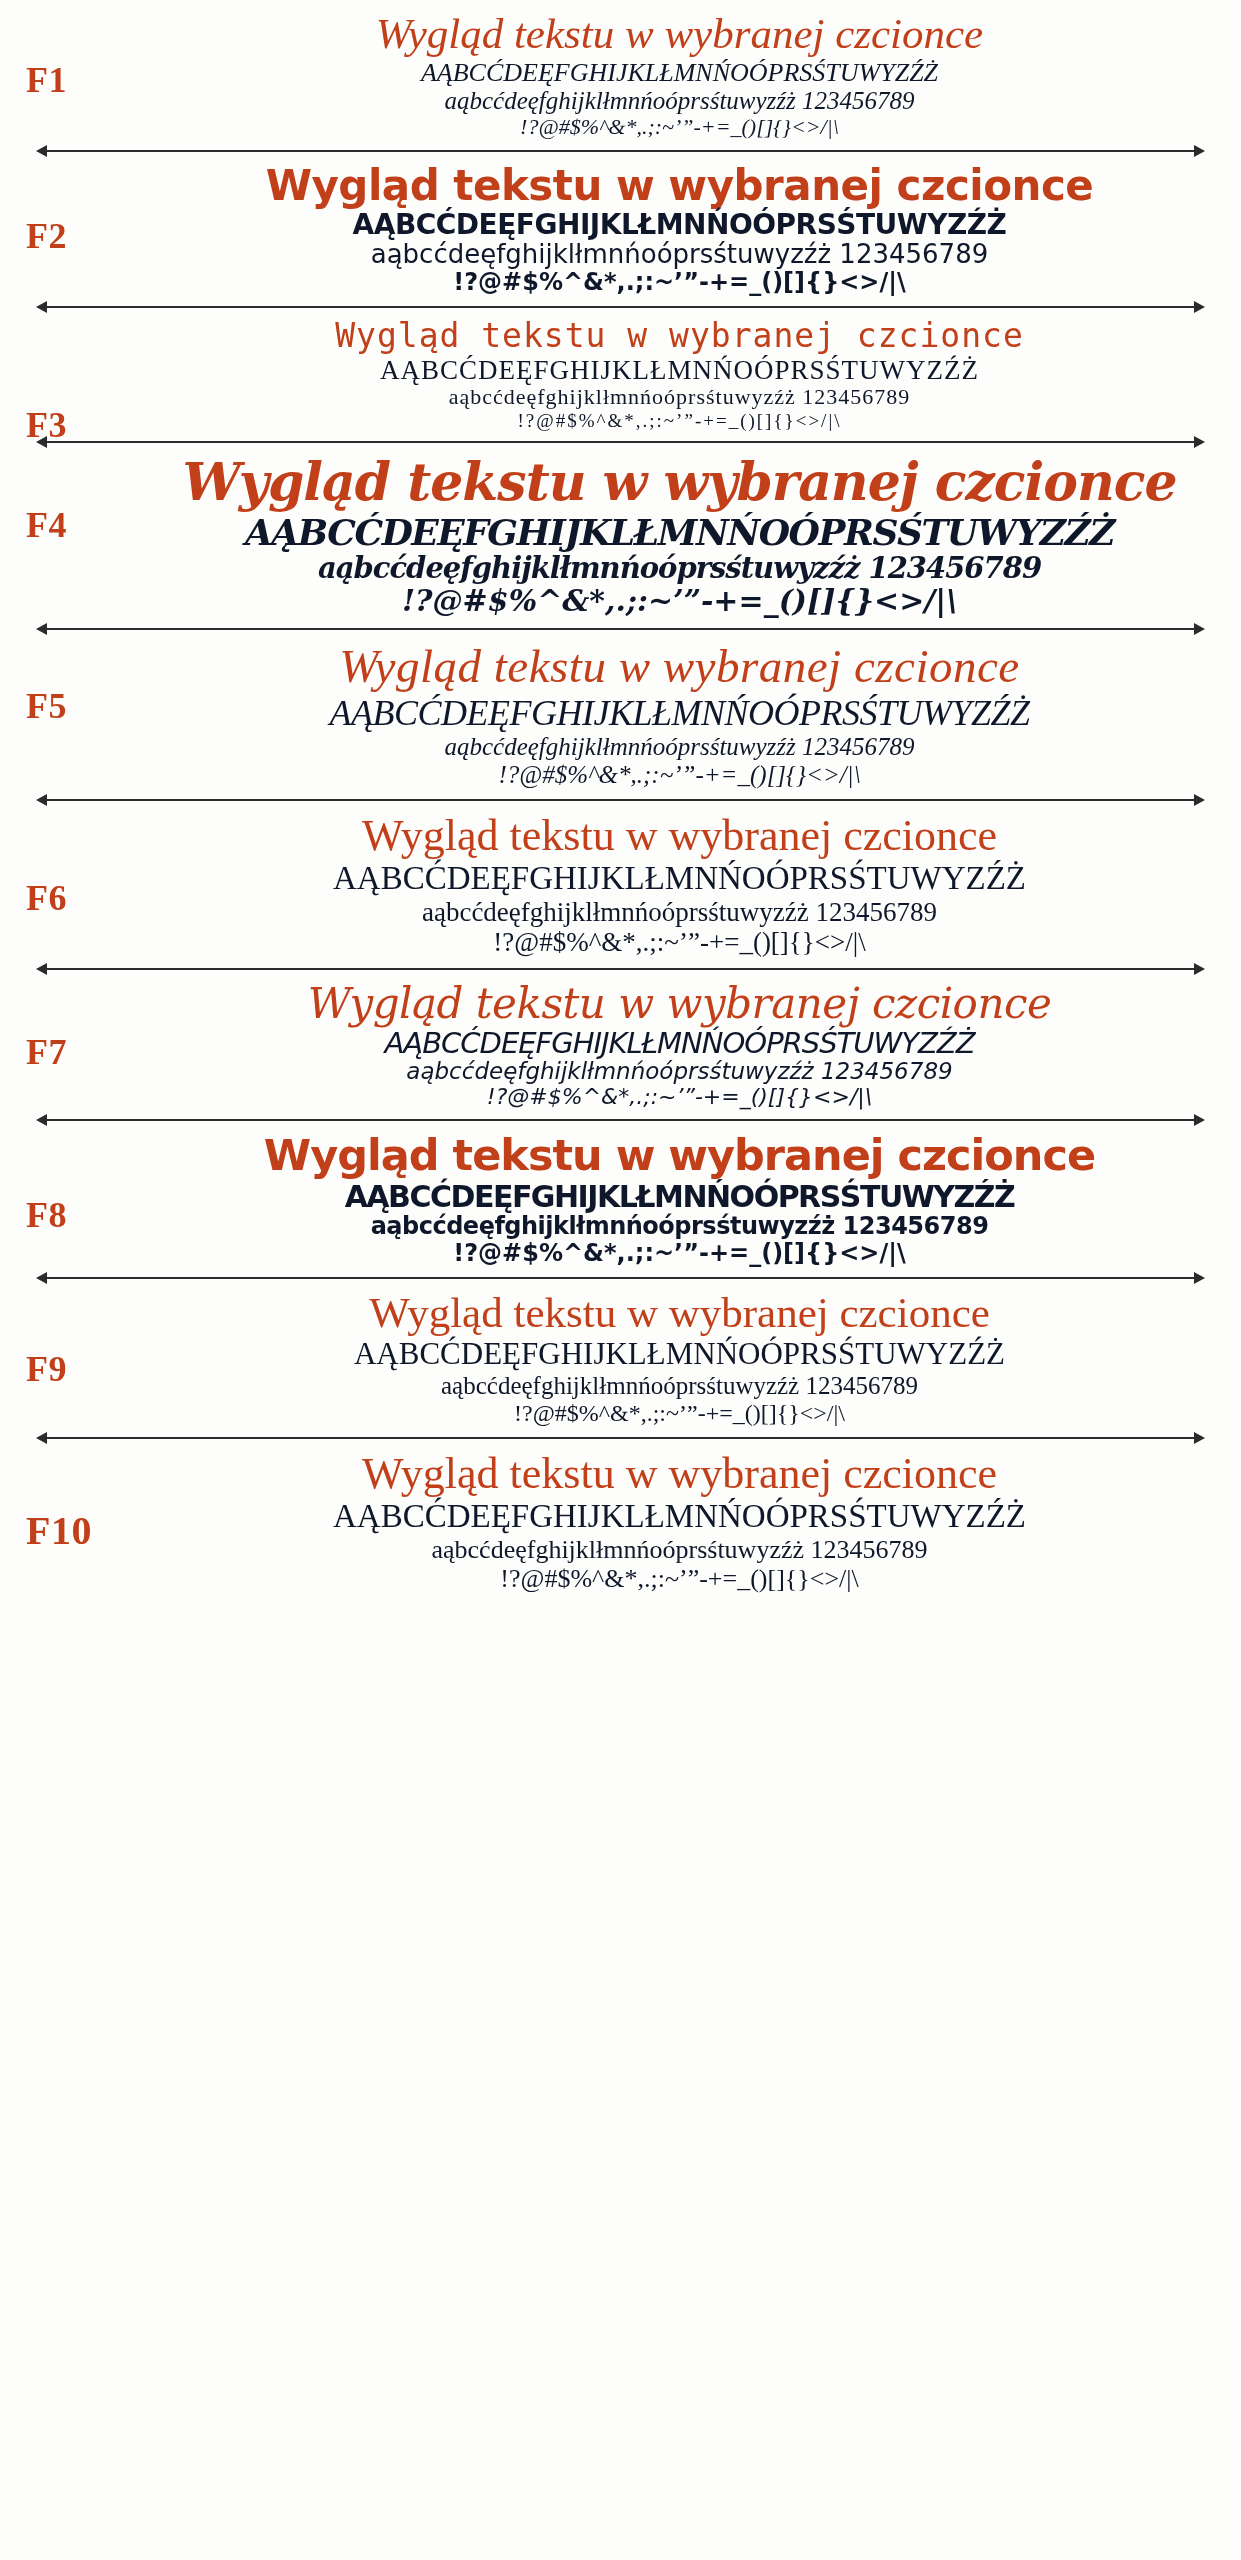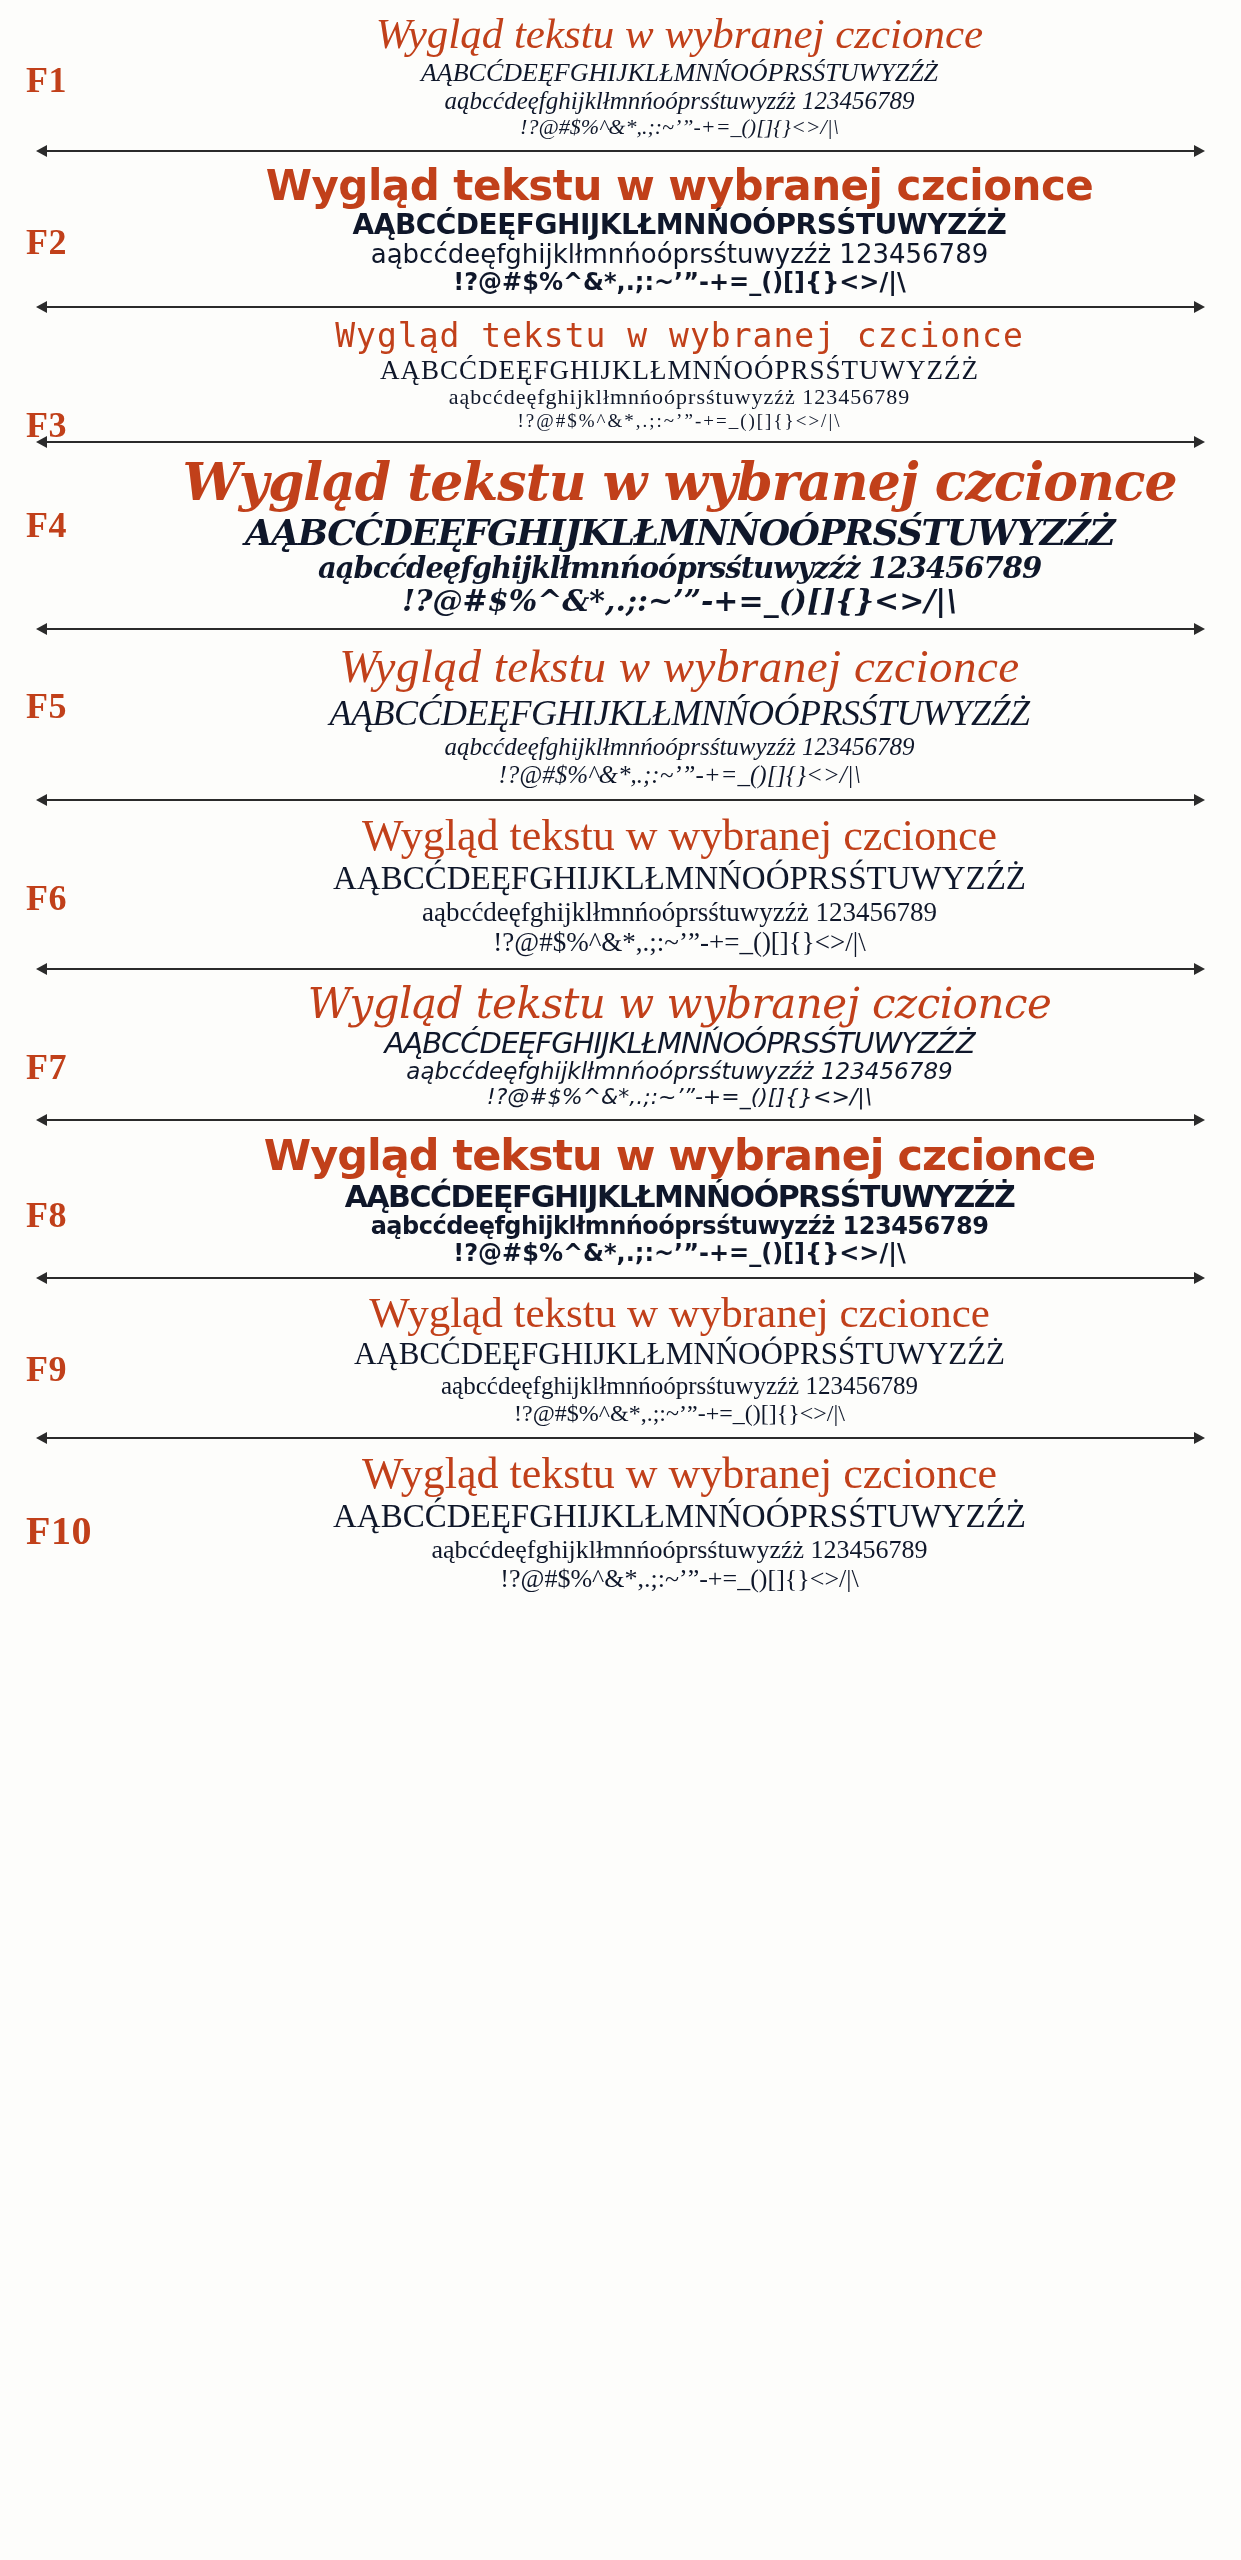--- a/index.html
+++ b/index.html
@@ -78,21 +78,21 @@
   
 
   
   .f1 .spec-label { top: 56px; }
   .f1 .line-title { font-family: "Liberation Serif", serif; font-style: italic; font-size: 43px; }
   .f1 .line-upper { font-family: "Liberation Serif", serif; font-style: italic; font-size: 26px; }
   .f1 .line-lower { font-family: "Liberation Serif", serif; font-style: italic; font-size: 25px; }
   .f1 .line-sym   { font-family: "Liberation Serif", serif; font-style: italic; font-size: 22px; }
 
   
-  .f2 .spec-label { top: 60px; margin-top: 6px; }
+  .f2 .spec-label { top: 60px; }
   .f2 .line-title { font-family: "DejaVu Sans", sans-serif; font-weight: bold; font-size: 42px; letter-spacing: -0.5px; }
   .f2 .line-upper { font-family: "DejaVu Sans", sans-serif; font-weight: bold; font-size: 28px; letter-spacing: -0.5px; }
   .f2 .line-lower { font-family: "DejaVu Sans", sans-serif; font-size: 26px; }
   .f2 .line-sym   { font-family: "DejaVu Sans", sans-serif; font-weight: bold; font-size: 24px; }
 
   
   .f3 .spec-label { top: 56px; margin-top: 37px; }
   .f3 .line-title { font-family: "DejaVu Sans Mono", monospace; font-size: 33px; letter-spacing: 1px; }
   .f3 .line-upper { font-family: "Liberation Serif", serif; font-size: 27px; letter-spacing: 1px; }
   .f3 .line-lower { font-family: "Liberation Serif", serif; font-size: 22px; letter-spacing: 1px; }
@@ -113,21 +113,21 @@
   .f5 .line-sym   { font-family: "Liberation Serif", serif; font-style: italic; font-size: 25px; }
 
   
   .f6 .spec-label { top: 73px; text-align: center; }
   .f6 .line-title { font-family: "Liberation Serif", serif; font-size: 44px; }
   .f6 .line-upper { font-family: "Liberation Serif", serif; font-size: 33px; }
   .f6 .line-lower { font-family: "Liberation Serif", serif; font-size: 27px; }
   .f6 .line-sym   { font-family: "Liberation Serif", serif; font-size: 27px; }
 
   
-  .f7 .spec-label { top: 73px; }
+  .f7 .spec-label { top: 58px; }
   .f7 .line-title { font-family: "DejaVu Serif", serif; font-style: italic; font-size: 42px; letter-spacing: -0.5px; }
   .f7 .line-upper { font-family: "DejaVu Sans", sans-serif; font-style: italic; font-size: 29px; letter-spacing: -1px; }
   .f7 .line-lower { font-family: "DejaVu Sans", sans-serif; font-style: italic; font-size: 23px; }
   .f7 .line-sym   { font-family: "DejaVu Sans", sans-serif; font-style: italic; font-size: 22px; }
 
   
   .f8 .spec-label { top: 70px; text-align: right; }
   .f8 .line-title { font-family: "DejaVu Sans", sans-serif; font-weight: bold; font-size: 43px; letter-spacing: -1px; }
   .f8 .line-upper { font-family: "DejaVu Sans", sans-serif; font-weight: bold; font-size: 30px; letter-spacing: -1.5px; }
   .f8 .line-lower { font-family: "DejaVu Sans", sans-serif; font-weight: bold; font-size: 24px; letter-spacing: -0.5px; }

